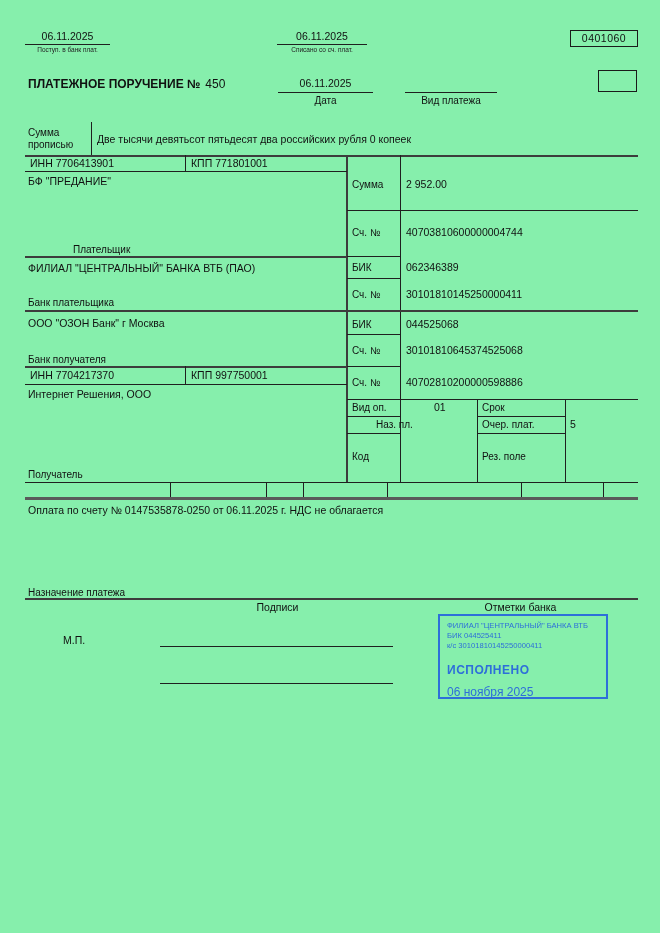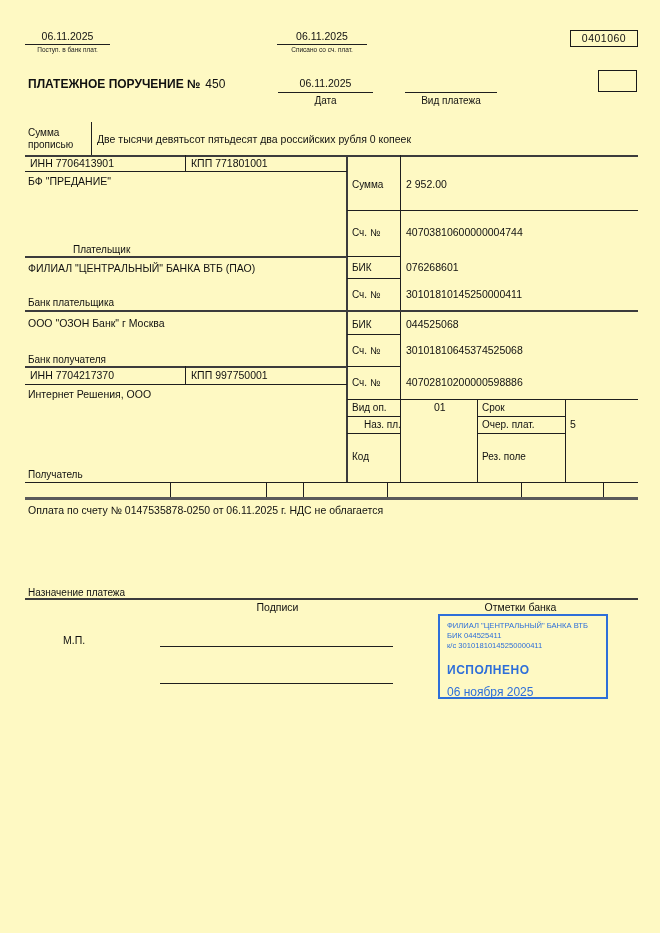--- a/index.html
+++ b/index.html
@@ -1,17 +1,17 @@
 <!DOCTYPE html>
 <html style="--stamp: #2e6fd9;"><head>
 <meta charset="utf-8">
 <style>
   html,body{margin:0;padding:0;background:#fff;}
   .page{
-    position:relative;width:660px;height:933px;background:#fef9c3;
+    position:relative;width:660px;height:933px;background:#86efac;
     font-family:"Liberation Sans", sans-serif;color:#111;overflow:hidden;
   }
   .t{position:absolute;white-space:nowrap;font-size:10.5px;line-height:1.1;color:#111;}
   .lbl{font-size:10px;}
   .num{font-size:10.5px;}
   .cap{font-size:6.5px;color:#222;}
   .ctr{text-align:center;}
   .b{font-weight:bold;}
   .hl{position:absolute;height:1px;background:#1f1f1f;}
   .vl{position:absolute;width:1px;background:#1f1f1f;}
@@ -71,21 +71,21 @@
   <div class="hl" style="left:347px;top:210px;width:291px;"></div>
   <div class="t lbl" style="left:352px;top:227px;">Сч. №</div>
   <div class="t num" style="left:406px;top:227px;">40703810600000004744</div>
 
   <div class="t" style="left:28px;top:263px;">ФИЛИАЛ "ЦЕНТРАЛЬНЫЙ" БАНКА ВТБ (ПАО)</div>
   <div class="t lbl" style="left:28px;top:297px;">Банк плательщика</div>
   <div class="hl thick" style="left:25px;top:310px;width:613px;"></div>
 
   <div class="hl" style="left:347px;top:256px;width:54px;"></div>
   <div class="t lbl" style="left:352px;top:262px;">БИК</div>
-  <div class="t num" style="left:406px;top:262px;">076268601</div>
+  <div class="t num" style="left:406px;top:262px;">062346389</div>
   <div class="hl" style="left:347px;top:278px;width:54px;"></div>
   <div class="t lbl" style="left:352px;top:289px;">Сч. №</div>
   <div class="t num" style="left:406px;top:289px;">30101810145250000411</div>
 
   <div class="t" style="left:28px;top:318px;">ООО "ОЗОН Банк" г Москва</div>
   <div class="t lbl" style="left:28px;top:354px;">Банк получателя</div>
   <div class="hl thick" style="left:25px;top:366px;width:322px;"></div>
 
   <div class="t lbl" style="left:352px;top:319px;">БИК</div>
   <div class="t num" style="left:406px;top:319px;">044525068</div>
@@ -106,21 +106,21 @@
   <div class="t num" style="left:406px;top:377px;">40702810200000598886</div>
   <div class="hl" style="left:347px;top:399px;width:291px;"></div>
 
   <div class="vl" style="left:477px;top:399px;height:84px;"></div>
   <div class="vl" style="left:565px;top:399px;height:84px;"></div>
   <div class="t lbl" style="left:352px;top:402px;">Вид оп.</div>
   <div class="t num" style="left:406px;top:402px;padding-left:28px;">01</div>
   <div class="t lbl" style="left:482px;top:402px;">Срок</div>
   <div class="hl" style="left:347px;top:416px;width:54px;"></div>
   <div class="hl" style="left:477px;top:416px;width:88px;"></div>
-  <div class="t lbl" style="left:352px;top:419px;padding-left:12px;">Наз. пл.</div>
+  <div class="t lbl" style="left:364px;top:419px;padding-left:12px;">Наз. пл.</div>
   <div class="t lbl" style="left:482px;top:419px;">Очер. плат.</div>
   <div class="t num" style="left:570px;top:419px;">5</div>
   <div class="hl" style="left:347px;top:433px;width:54px;"></div>
   <div class="hl" style="left:477px;top:433px;width:88px;"></div>
   <div class="t lbl" style="left:352px;top:451px;">Код</div>
   <div class="t lbl" style="left:482px;top:451px;">Рез. поле</div>
 
   <div class="hl" style="left:25px;top:482px;width:613px;"></div>
   <div class="vl" style="left:170px;top:482px;height:15px;"></div>
   <div class="vl" style="left:266px;top:482px;height:15px;"></div>

